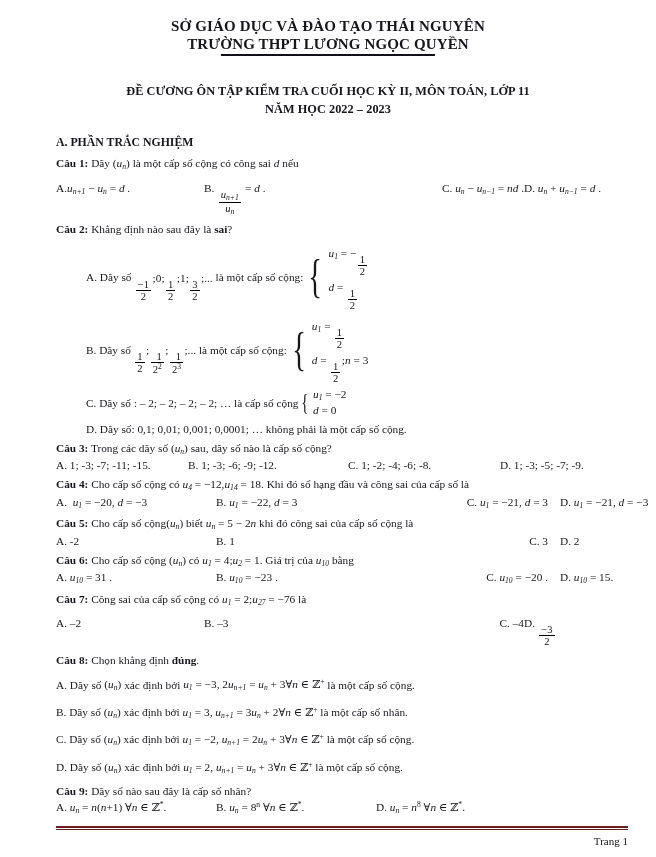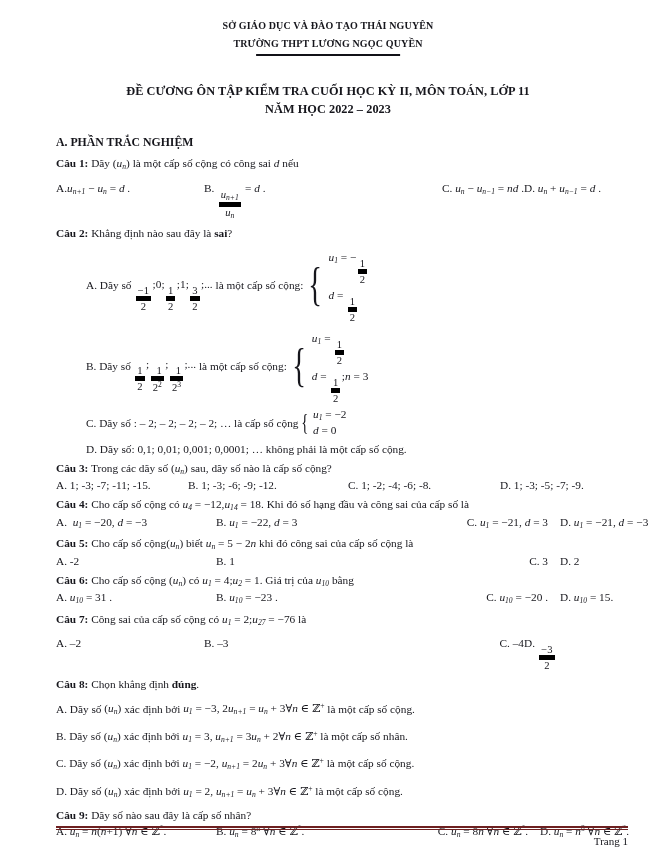--- a/index.html
+++ b/index.html
@@ -24,21 +24,21 @@
     box-sizing: border-box;
   }
 
   
   .header {
     text-align: center;
     padding-top: 17px;
   }
   .hdr-line {
     font-weight: bold;
-    font-size: 10px;
+    font-size: 15px;
     letter-spacing: .15px;
     line-height: 18px;
   }
   .school-wrap {
     display: inline-block;
     position: relative;
     padding-bottom: 3px;
   }
   .school-rule {
     position: absolute;
@@ -102,21 +102,21 @@
   .bb { font-family: "DejaVu Serif", serif; font-style: normal; }
 
   .frac {
     display: inline-flex;
     flex-direction: column;
     vertical-align: -0.52em;
     text-align: center;
     margin: 0 1.5px;
     line-height: 1.04;
   }
-  .frac .num { padding: 0 2px; border-bottom: 5px solid #000000; font-size: 10.6px; text-align: right; }
+  .frac .num { padding: 0 2px; border-bottom: 1px solid #000000; font-size: 10.6px; text-align: right; }
   .frac .den { padding: 0 2px; font-size: 10.6px; }
 
   
   .sys {
     display: inline-flex;
     align-items: center;
     vertical-align: middle;
     margin-left: 1px;
   }
   .sys .brace {
@@ -431,23 +431,20 @@
       <span>Dãy số nào sau đây là cấp số nhân?</span>
     </div>
 
     <div class="opts tight">
       <div class="opt c1">
         <span>A.</span> <span class="mi">u</span><span class="sub">n</span> = <span class="mi">n</span>(<span class="mi">n</span>+1) ∀<span class="mi">n</span> ∈ <span class="bb">ℤ</span><span class="sup">*</span>.
       </div>
       <div class="opt w-b">
         <span>B.</span> <span class="mi">u</span><span class="sub">n</span> = 8<span class="sup">n</span> ∀<span class="mi">n</span> ∈ <span class="bb">ℤ</span><span class="sup">*</span>.
       </div>
-      <div class="opt c3">
-        <span>C.</span> <span class="mi">u</span><span class="sub">n</span> = 8<span class="mi">n</span> ∀<span class="mi">n</span> ∈ <span class="bb">ℤ</span><span class="sup">*</span>.
-      </div>
       <div class="opt">
         <span>D.</span> <span class="mi">u</span><span class="sub">n</span> = <span class="mi">n</span><span class="sup">8</span> ∀<span class="mi">n</span> ∈ <span class="bb">ℤ</span><span class="sup">*</span>.
       </div>
     </div>
 
   </div>
 
   <div class="footer">
     <div class="foot-rule" style="border-top-color: rgb(110, 32, 32); border-bottom-color: rgb(110, 32, 32);"></div>
     <div class="foot-text">Trang 1</div>

